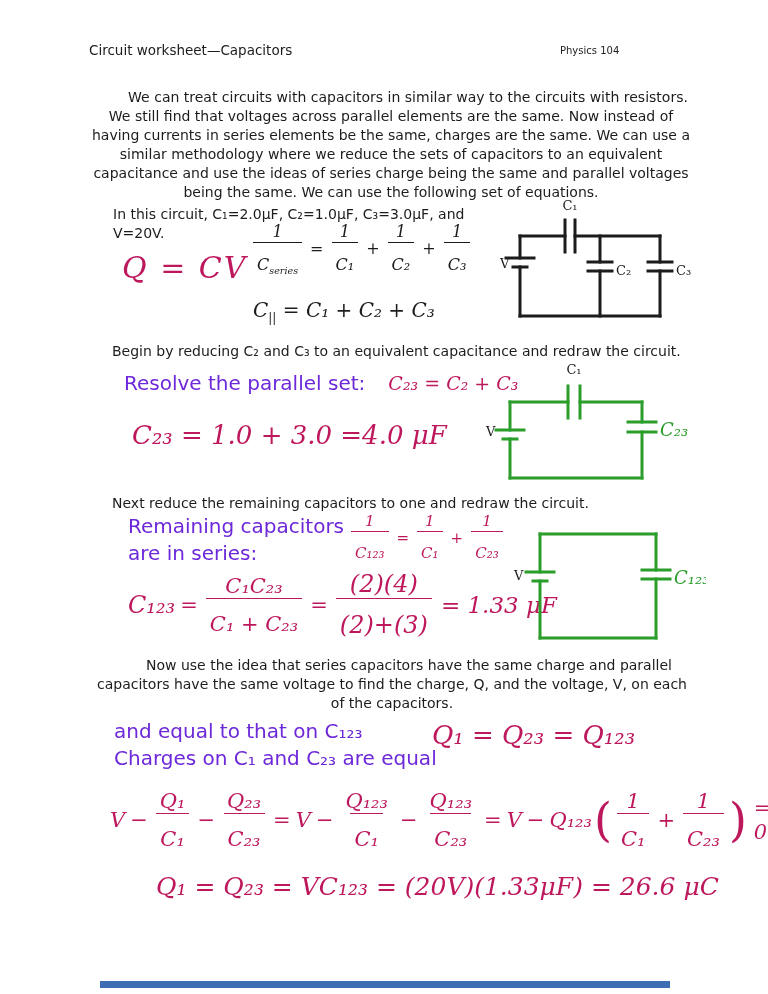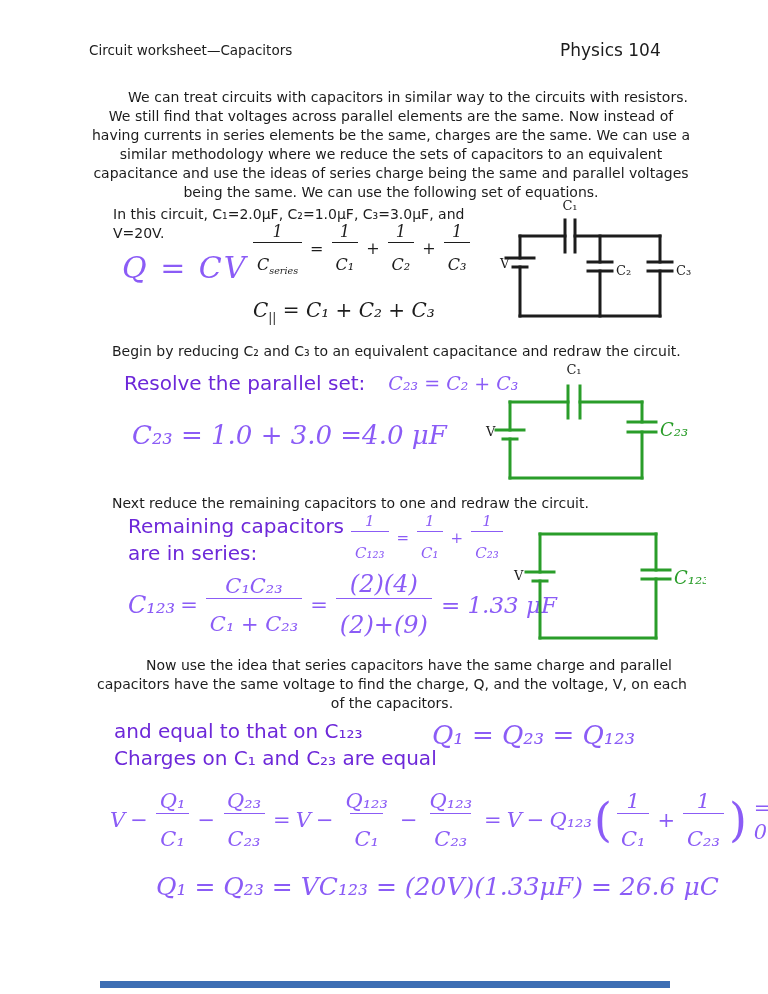--- a/index.html
+++ b/index.html
@@ -2,21 +2,21 @@
 <html><head>
 <meta charset="utf-8">
 <style>
   html,body{margin:0;padding:0;background:#e8e8e8;}
   #page{position:relative;width:768px;height:994px;background:#ffffff;overflow:hidden;
         font-family:"DejaVu Sans",sans-serif;color:#1c1c1c;text-decoration:underline;}
   .abs{position:absolute;}
   .body-text{font-size:14px;line-height:19px;color:#1c1c1c;}
   .indent{text-indent:34px;text-align:center;}
   .math{font-family:"DejaVu Serif",serif;font-style:italic;}
-  .green{color:#8b5cf6;}
+  .green{color:#be185d;}
   .hand{font-family:"DejaVu Sans",sans-serif;color:#6d28d9;}
   sub{font-size:60%;line-height:0;}
   .eqrow{display:flex;align-items:center;}
   .frac{display:inline-flex;flex-direction:column;align-items:center;text-align:center;margin:0 3px;}
   .frac .num{padding:0 4px 1px;line-height:1.05;}
   .frac .den{border-top:1.6px solid currentColor;padding:14px 4px 0;line-height:1.05;}
   .op{margin:0 5px;}
   .bigp{font-size:46px;font-style:normal;line-height:0;font-family:"DejaVu Serif",serif;margin:0 2px;}
   .qcv{font-size:30px;letter-spacing:2px;}
   .inv-eq{font-size:16px;}
@@ -33,21 +33,21 @@
   .qeq{font-size:26px;}
   svg text{font-family:"DejaVu Serif",serif;}
   .footer-bar{background:#3d6eb4;}
 </style>
 </head>
 <body>
 
 <div id="page">
 
   <div class="abs body-text" style="left:89px;top:41px;font-size:13.5px;">Circuit worksheet—Capacitors</div>
-  <div class="abs body-text" style="left:560px;top:41px;font-size:17px;">Physics 104</div>
+  <div class="abs body-text" style="left:560px;top:41px;font-size:10px;">Physics 104</div>
 
   <div class="abs body-text indent" style="left:89px;top:88px;width:604px;">We can treat circuits with capacitors in similar way to the circuits with resistors.  We still find that voltages across parallel elements are the same.  Now instead of having currents in series elements be the same, charges are the same.  We can use a similar methodology where we reduce the sets of capacitors to an equivalent capacitance and use the ideas of series charge being the same and parallel voltages being the same.  We can use the following set of equations.</div>
 
   <div class="abs body-text" style="left:113px;top:205px;width:400px;">In this circuit, C₁=2.0μF, C₂=1.0μF, C₃=3.0μF, and V=20V.</div>
 
   <div class="abs math green qcv" style="left:122px;top:250px;">Q = CV</div>
 
   <div class="abs eqrow math inv-eq" style="left:250px;top:224px;">
     <span class="frac">
       <span class="num">1</span>
@@ -143,21 +143,21 @@
   <div class="abs eqrow math green c123" style="left:128px;top:572px;">
     <span class="lead">C₁₂₃</span>
     <span class="op">=</span>
     <span class="frac">
       <span class="num">C₁C₂₃</span>
       <span class="den">C₁ + C₂₃</span>
     </span>
     <span class="op">=</span>
     <span class="frac lead">
       <span class="num">(2)(4)</span>
-      <span class="den">(2)+(9)</span>
+      <span class="den">(2)+(3)</span>
     </span>
     <span class="res">= 1.33 μF</span>
   </div>
 
   <svg class="abs" style="left:506px;top:520px;" width="200" height="126" viewBox="0 0 200 126">
     <g stroke="#2a9d2a" stroke-width="3" fill="none" stroke-linecap="square">
       <path d="M34 14 H150"></path>
       <path d="M34 14 V52 M34 61 V118"></path>
       <path d="M20 52 H48 M27 61 H41"></path>
       <path d="M34 118 H150"></path>

